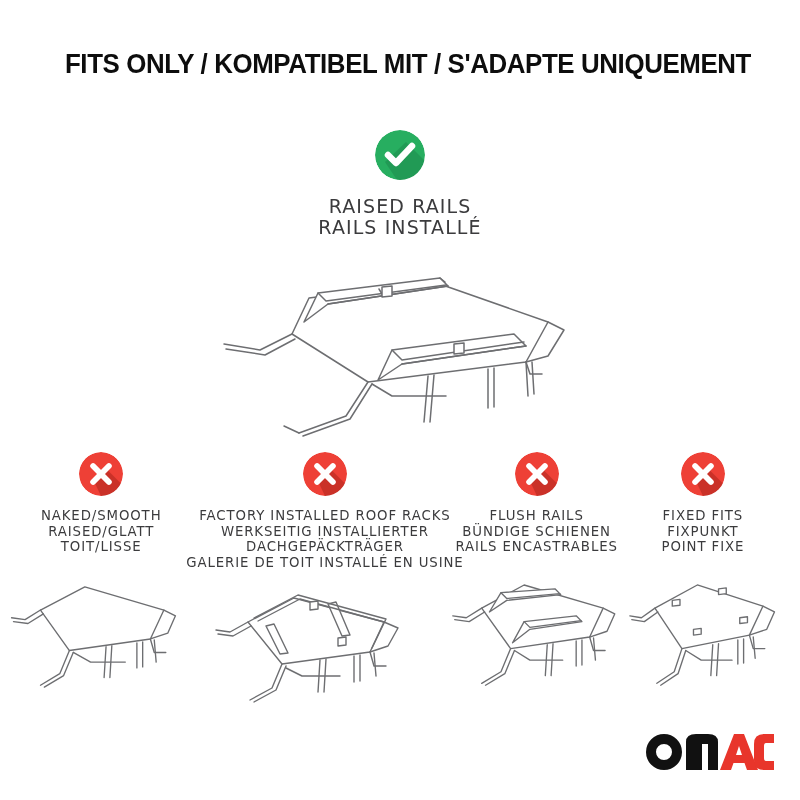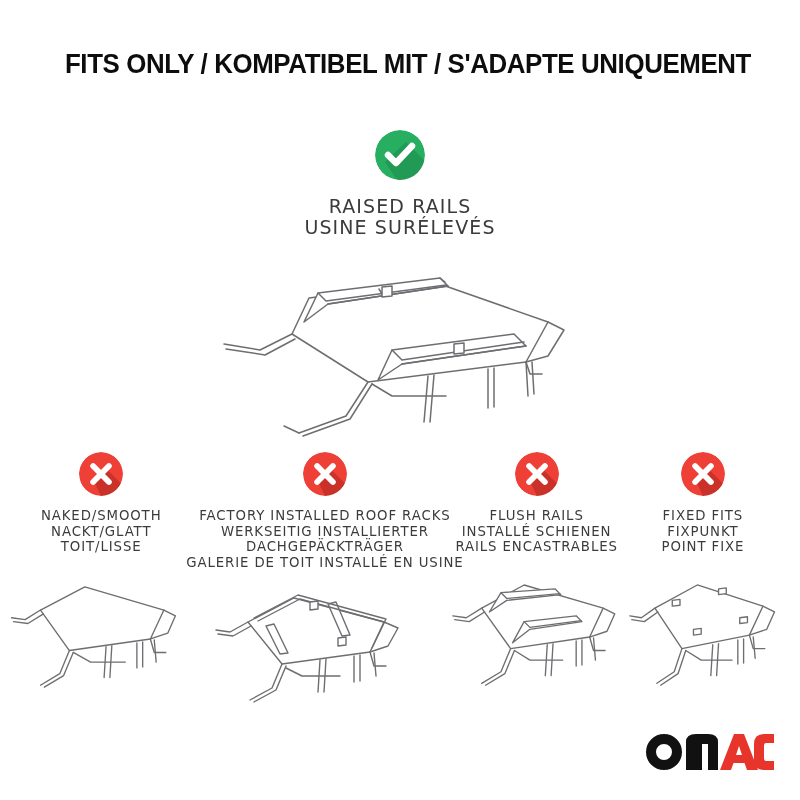--- a/index.html
+++ b/index.html
@@ -124,21 +124,21 @@
     <div class="badge badge-ok">
       <svg viewBox="0 0 100 100" aria-hidden="true">
         <circle cx="50" cy="50" r="50" fill="#27ae60"></circle>
         <path d="M62 24 L100 62 L100 100 L44 100 L20 64 Z" fill="#1e8a4d" opacity="0.55"></path>
         <path d="M26 50 L42 66 L74 32" fill="none" stroke="#ffffff" stroke-width="13" stroke-linecap="round" stroke-linejoin="round"></path>
       </svg>
     </div>
 
     <div class="caption">
       <div>RAISED RAILS</div>
-      <div>USINE SURÉLEVÉS</div>
+      <div>RAILS INSTALLÉ</div>
     </div>
   </div>
 
   <div class="hero">
     <svg viewBox="0 0 430 180" aria-hidden="true">
       <g fill="none" stroke="#6d6e71" stroke-width="1.5" stroke-linejoin="round" stroke-linecap="round">
 
         <path d="M96 58 L113 22 L238 6 L352 46 L330 86 L172 106 Z" fill="#ffffff"></path>
 
         <path d="M96 58 L64 74 L28 68"></path>
@@ -184,21 +184,21 @@
           <circle cx="50" cy="50" r="50" fill="#ee4036"></circle>
           <path d="M62 38 L100 76 L100 100 L50 100 L34 66 Z" fill="#9e1f18" opacity="0.45"></path>
           <g stroke="#ffffff" stroke-width="13" stroke-linecap="round">
             <line x1="32" y1="32" x2="68" y2="68"></line>
             <line x1="68" y1="32" x2="32" y2="68"></line>
           </g>
         </svg>
       </div>
       <div class="caption-sm">
         <div>NAKED/SMOOTH</div>
-        <div>NACKT/GLATT</div>
+        <div>RAISED/GLATT</div>
         <div>TOIT/LISSE</div>
       </div>
       <div class="mini">
         <svg viewBox="0 0 210 150" aria-hidden="true">
           <g fill="none" stroke="#6d6e71" stroke-width="1.4" stroke-linejoin="round" stroke-linecap="round">
             <path d="M42 46 L88 22 L170 46 L156 76 L72 88 Z" fill="#ffffff"></path>
             <path d="M42 46 L26 56 L12 54"></path>
             <path d="M45 50 L29 60 L14 58"></path>
             <path d="M72 88 L62 112 L42 124"></path>
             <path d="M76 90 L66 114 L46 126"></path>
@@ -269,21 +269,21 @@
           <circle cx="50" cy="50" r="50" fill="#ee4036"></circle>
           <path d="M62 38 L100 76 L100 100 L50 100 L34 66 Z" fill="#9e1f18" opacity="0.45"></path>
           <g stroke="#ffffff" stroke-width="13" stroke-linecap="round">
             <line x1="32" y1="32" x2="68" y2="68"></line>
             <line x1="68" y1="32" x2="32" y2="68"></line>
           </g>
         </svg>
       </div>
       <div class="caption-sm">
         <div>FLUSH RAILS</div>
-        <div>INSTALLÉ SCHIENEN</div>
+        <div>BÜNDIGE SCHIENEN</div>
         <div>RAILS ENCASTRABLES</div>
       </div>
       <div class="mini">
         <svg viewBox="0 0 185 150" aria-hidden="true">
           <g fill="none" stroke="#6d6e71" stroke-width="1.4" stroke-linejoin="round" stroke-linecap="round">
             <path d="M36 44 L80 20 L162 44 L148 74 L66 86 Z" fill="#ffffff"></path>
             <path d="M36 44 L20 54 L6 52"></path>
             <path d="M39 48 L23 58 L8 56"></path>
             <path d="M66 86 L56 110 L36 122"></path>
             <path d="M70 88 L60 112 L40 124"></path>

